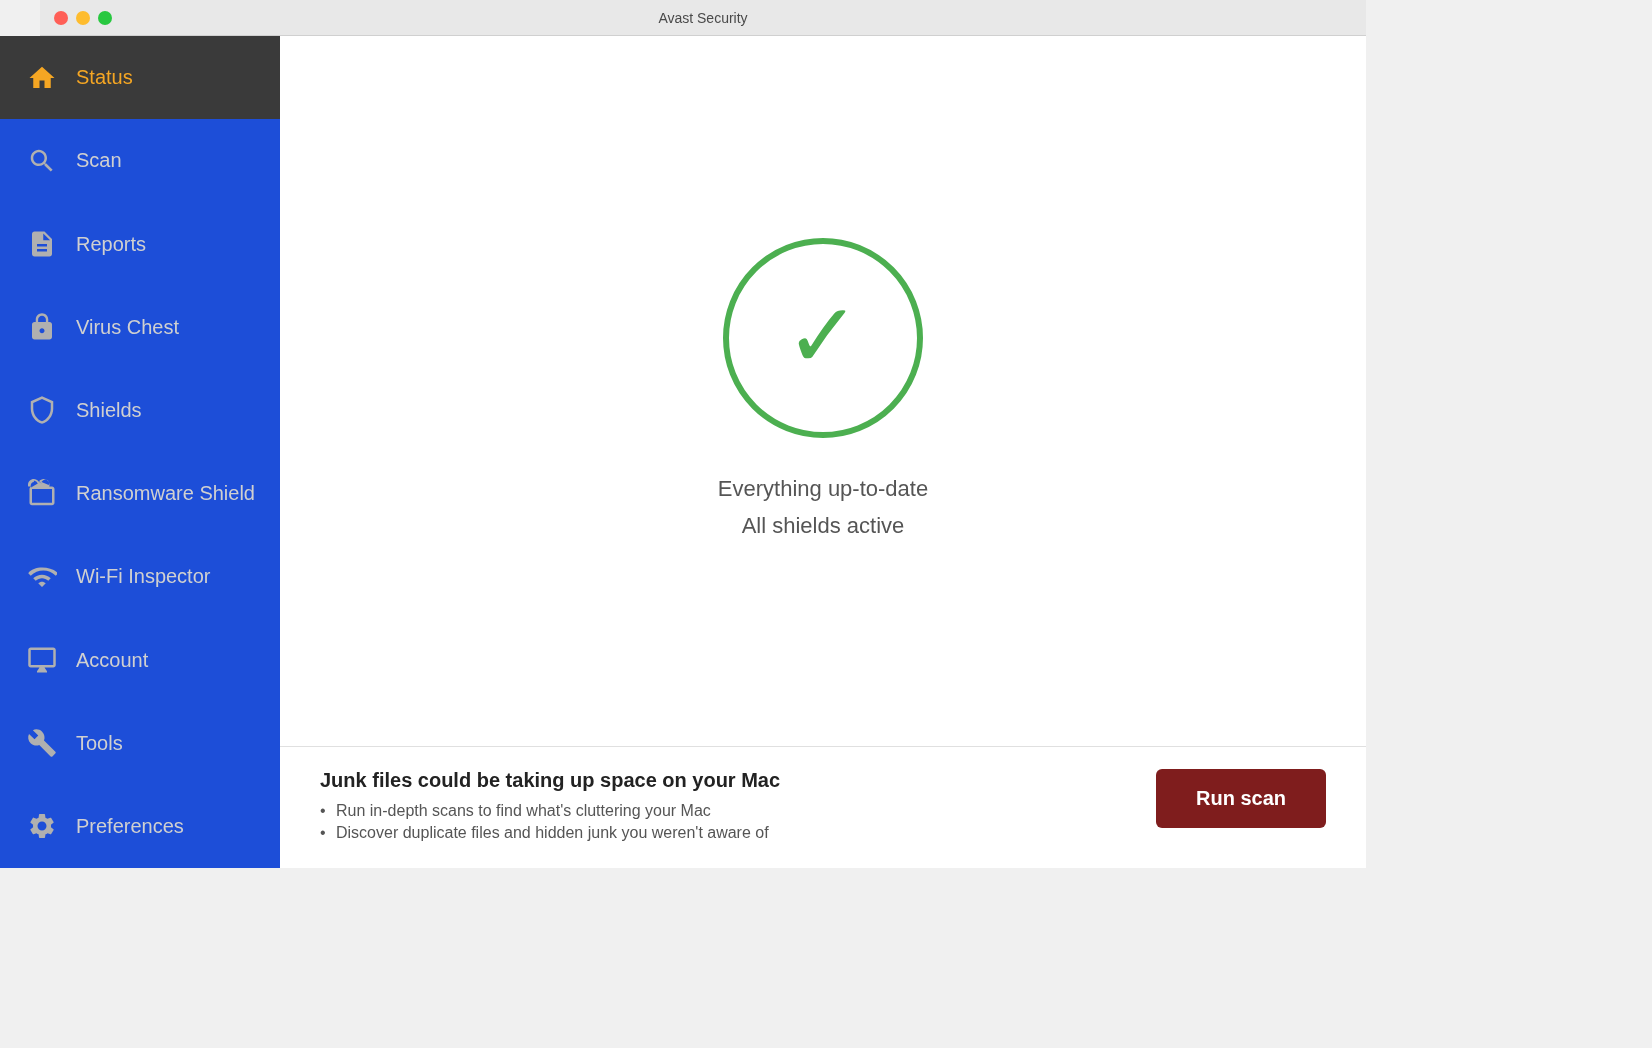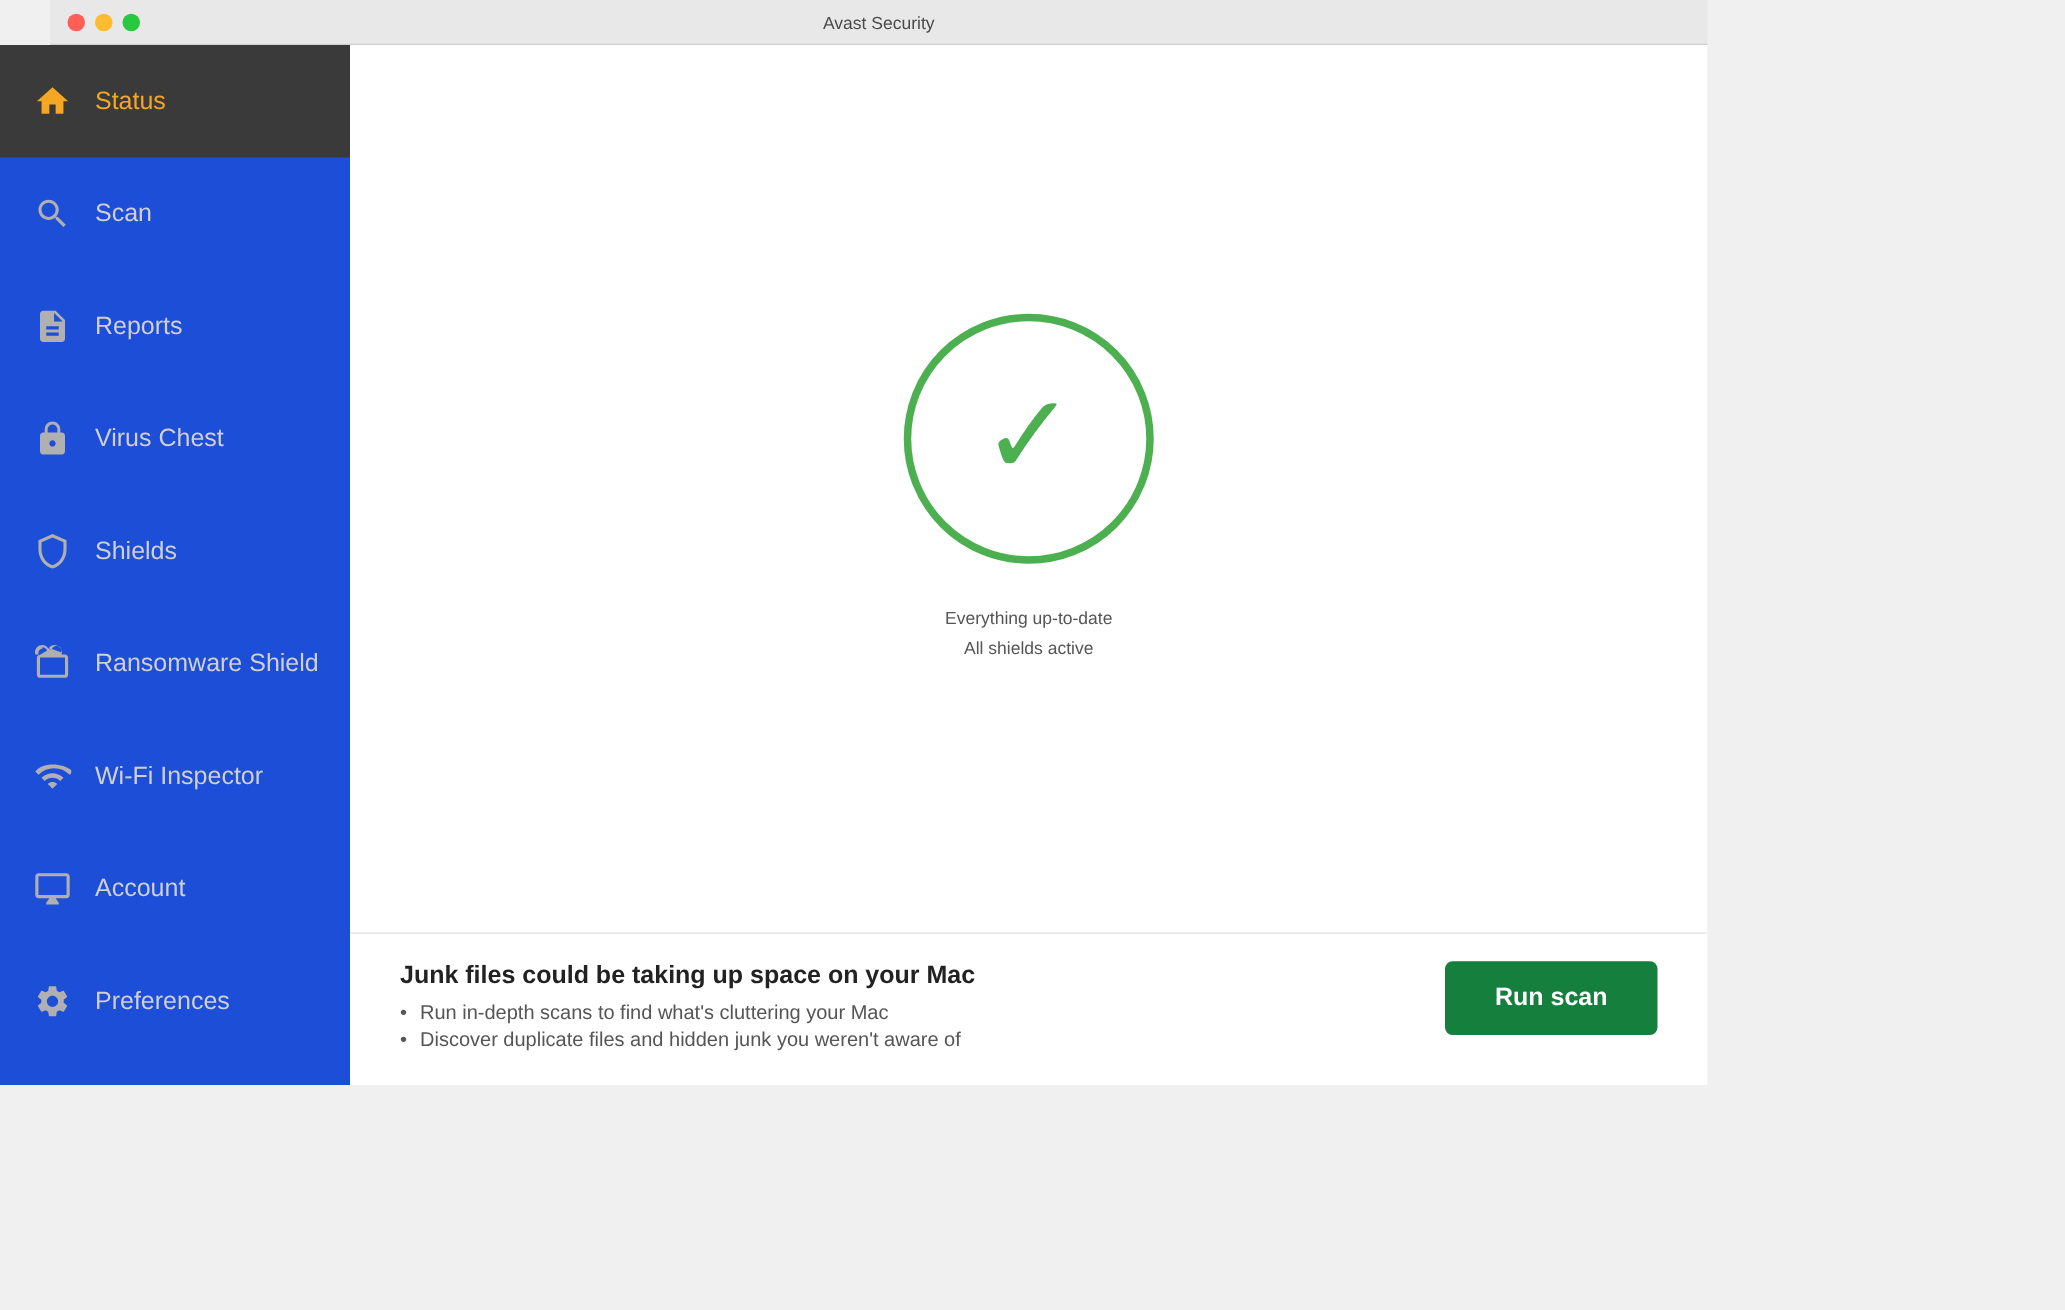--- a/index.html
+++ b/index.html
@@ -139,21 +139,21 @@
     }
 
     .status-title {
       font-size: 32px;
       font-weight: 700;
       color: #222;
       margin-bottom: 16px;
     }
 
     .status-subtitle {
-      font-size: 14px;
+      font-size: 22px;
       color: #555;
       text-align: center;
       line-height: 1.7;
     }
 
     
     .content-banner {
       border-top: 1px solid #e0e0e0;
       padding: 22px 40px;
       display: flex;
@@ -187,21 +187,21 @@
     }
 
     .banner-bullets li::before {
       content: '•';
       position: absolute;
       left: 0;
       color: #555;
     }
 
     .run-scan-btn {
-      background: #15803d;
+      background: #7f1d1d;
       color: #fff;
       border: none;
       border-radius: 6px;
       padding: 18px 40px;
       font-size: 20px;
       font-weight: 700;
       cursor: pointer;
       white-space: nowrap;
       flex-shrink: 0;
     }
@@ -296,20 +296,28 @@
 
     <div class="sidebar-item">
       <div class="sidebar-icon">
         <svg width="30" height="30" viewBox="0 0 24 24">
           <path d="M21 2H3c-1.1 0-2 .9-2 2v12c0 1.1.9 2 2 2h7l-2 3v1h8v-1l-2-3h7c1.1 0 2-.9 2-2V4c0-1.1-.9-2-2-2zm0 14H3V4h18v12z"></path>
         </svg>
       </div>
       <span class="sidebar-label">Account</span>
     </div>
 
+    <div class="sidebar-item">
+      <div class="sidebar-icon">
+        <svg width="30" height="30" viewBox="0 0 24 24">
+          <path d="M22.7 19l-9.1-9.1c.9-2.3.4-5-1.5-6.9-2-2-5-2.4-7.4-1.3L9 6 6 9 1.6 4.7C.4 7.1.9 10.1 2.9 12.1c1.9 1.9 4.6 2.4 6.9 1.5l9.1 9.1c.4.4 1 .4 1.4 0l2.3-2.3c.5-.4.5-1.1.1-1.4z"></path>
+        </svg>
+      </div>
+      <span class="sidebar-label">Tools</span>
+    </div>
 
     <div class="sidebar-item">
       <div class="sidebar-icon">
         <svg width="30" height="30" viewBox="0 0 24 24">
           <path d="M19.14 12.94c.04-.3.06-.61.06-.94 0-.32-.02-.64-.07-.94l2.03-1.58c.18-.14.23-.41.12-.61l-1.92-3.32c-.12-.22-.37-.29-.59-.22l-2.39.96c-.5-.38-1.03-.7-1.62-.94l-.36-2.54c-.04-.24-.24-.41-.48-.41h-3.84c-.24 0-.43.17-.47.41l-.36 2.54c-.59.24-1.13.57-1.62.94l-2.39-.96c-.22-.08-.47 0-.59.22L2.74 8.87c-.12.21-.08.47.12.61l2.03 1.58c-.05.3-.07.62-.07.94s.02.64.07.94l-2.03 1.58c-.18.14-.23.41-.12.61l1.92 3.32c.12.22.37.29.59.22l2.39-.96c.5.38 1.03.7 1.62.94l.36 2.54c.05.24.24.41.48.41h3.84c.24 0 .44-.17.47-.41l.36-2.54c.59-.24 1.13-.56 1.62-.94l2.39.96c.22.08.47 0 .59-.22l1.92-3.32c.12-.22.07-.47-.12-.61l-2.01-1.58zM12 15.6c-1.98 0-3.6-1.62-3.6-3.6s1.62-3.6 3.6-3.6 3.6 1.62 3.6 3.6-1.62 3.6-3.6 3.6z"></path>
         </svg>
       </div>
       <span class="sidebar-label">Preferences</span>
     </div>
 

